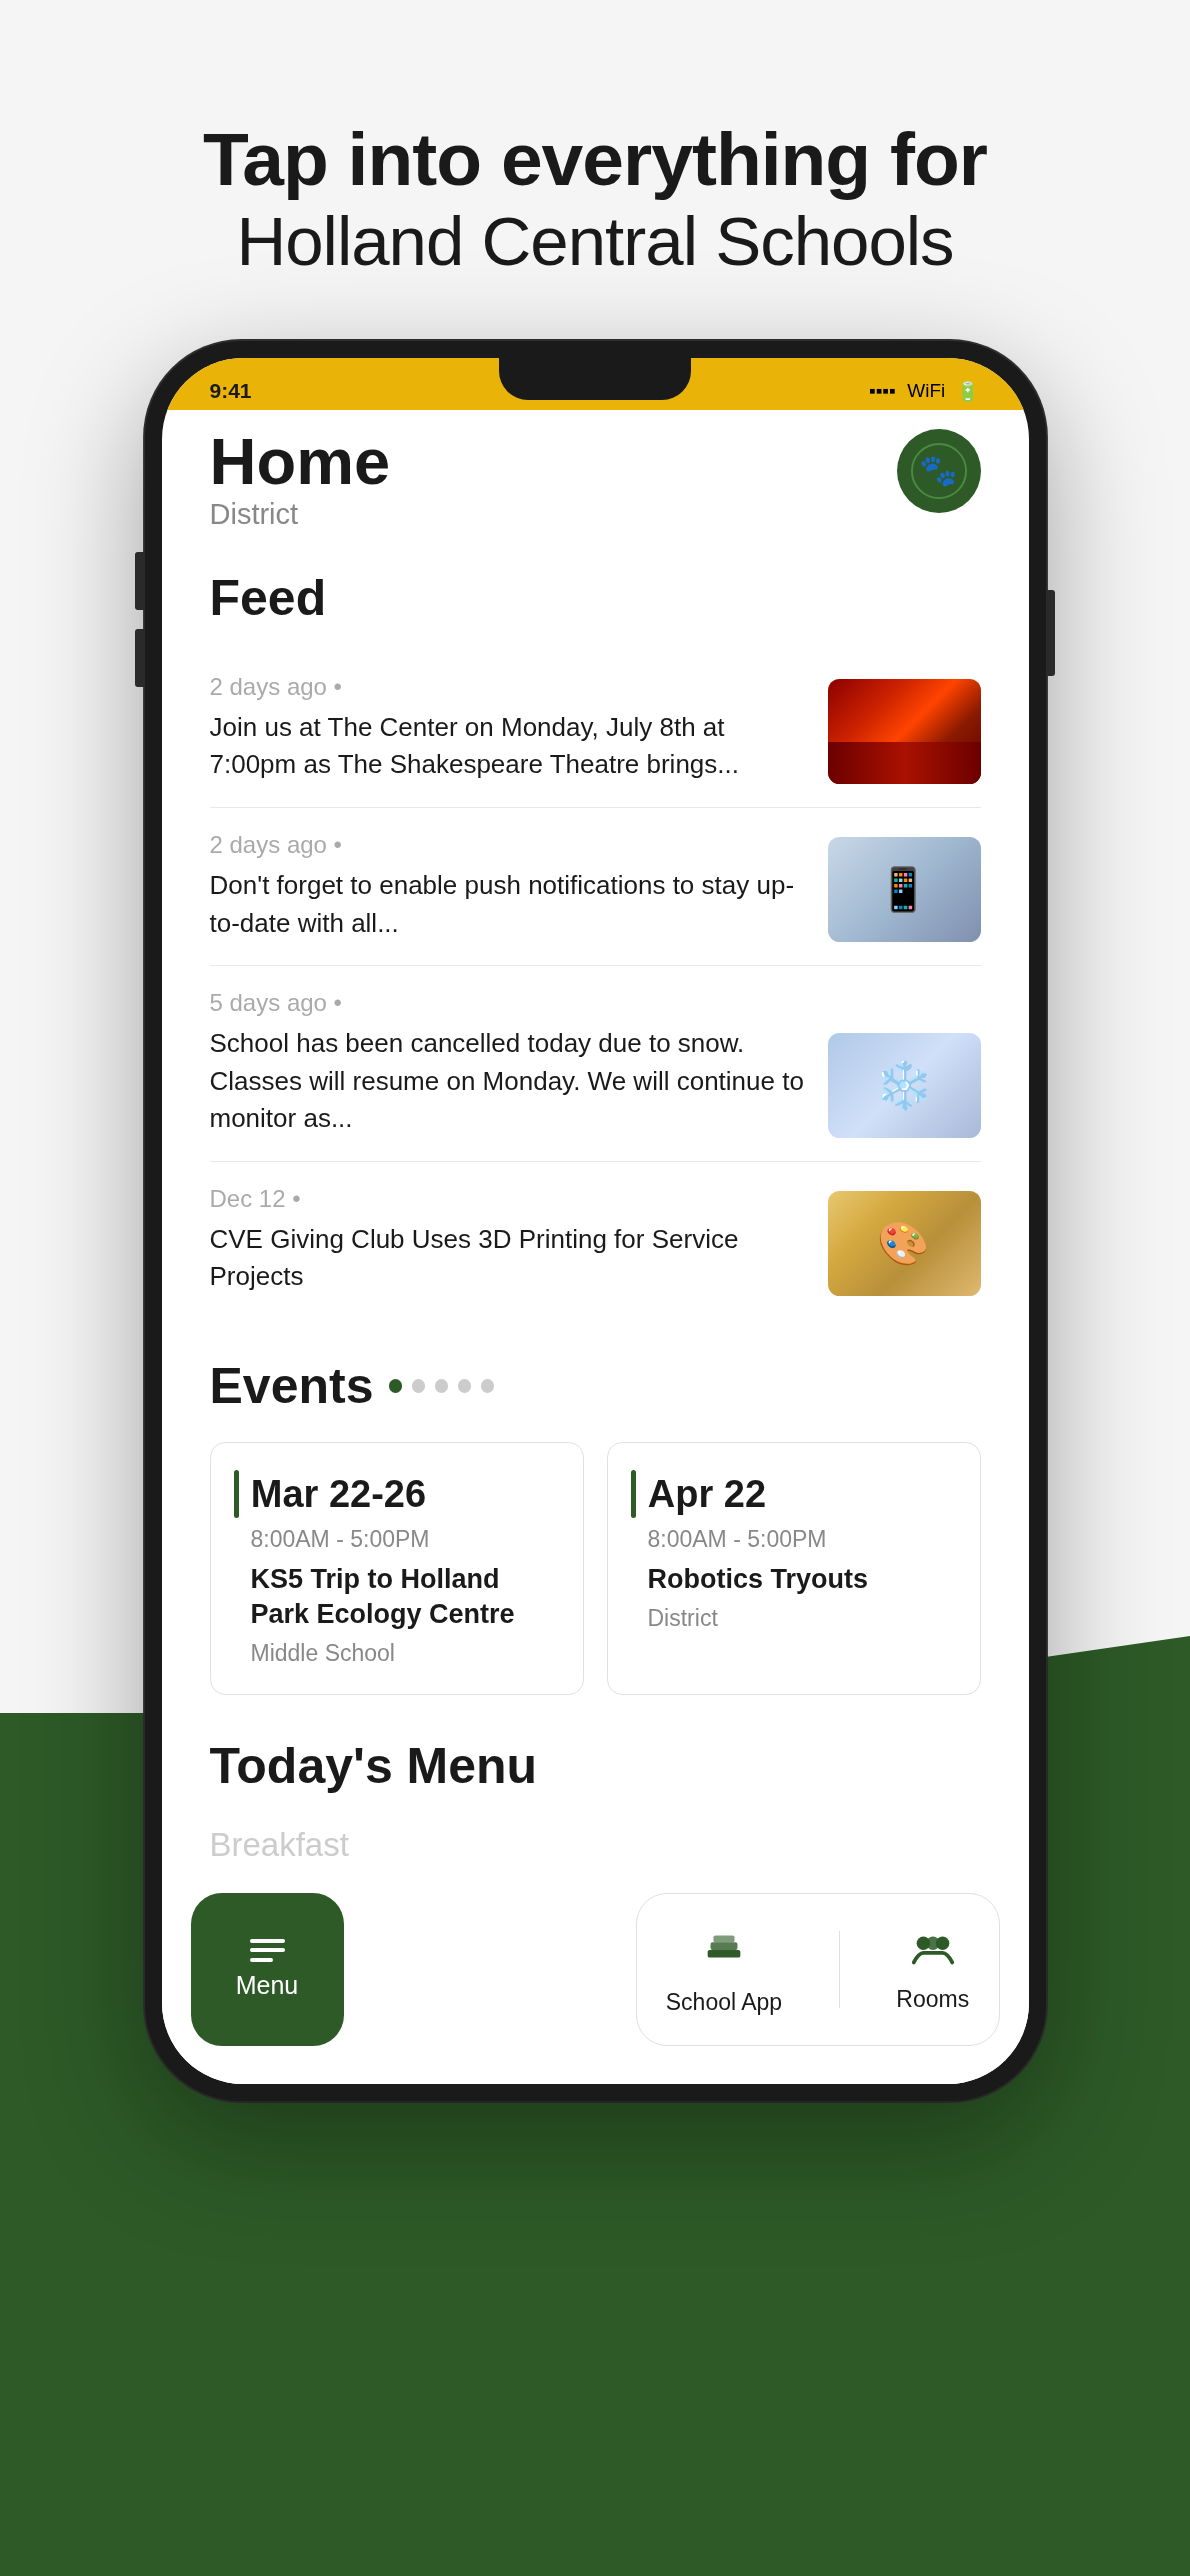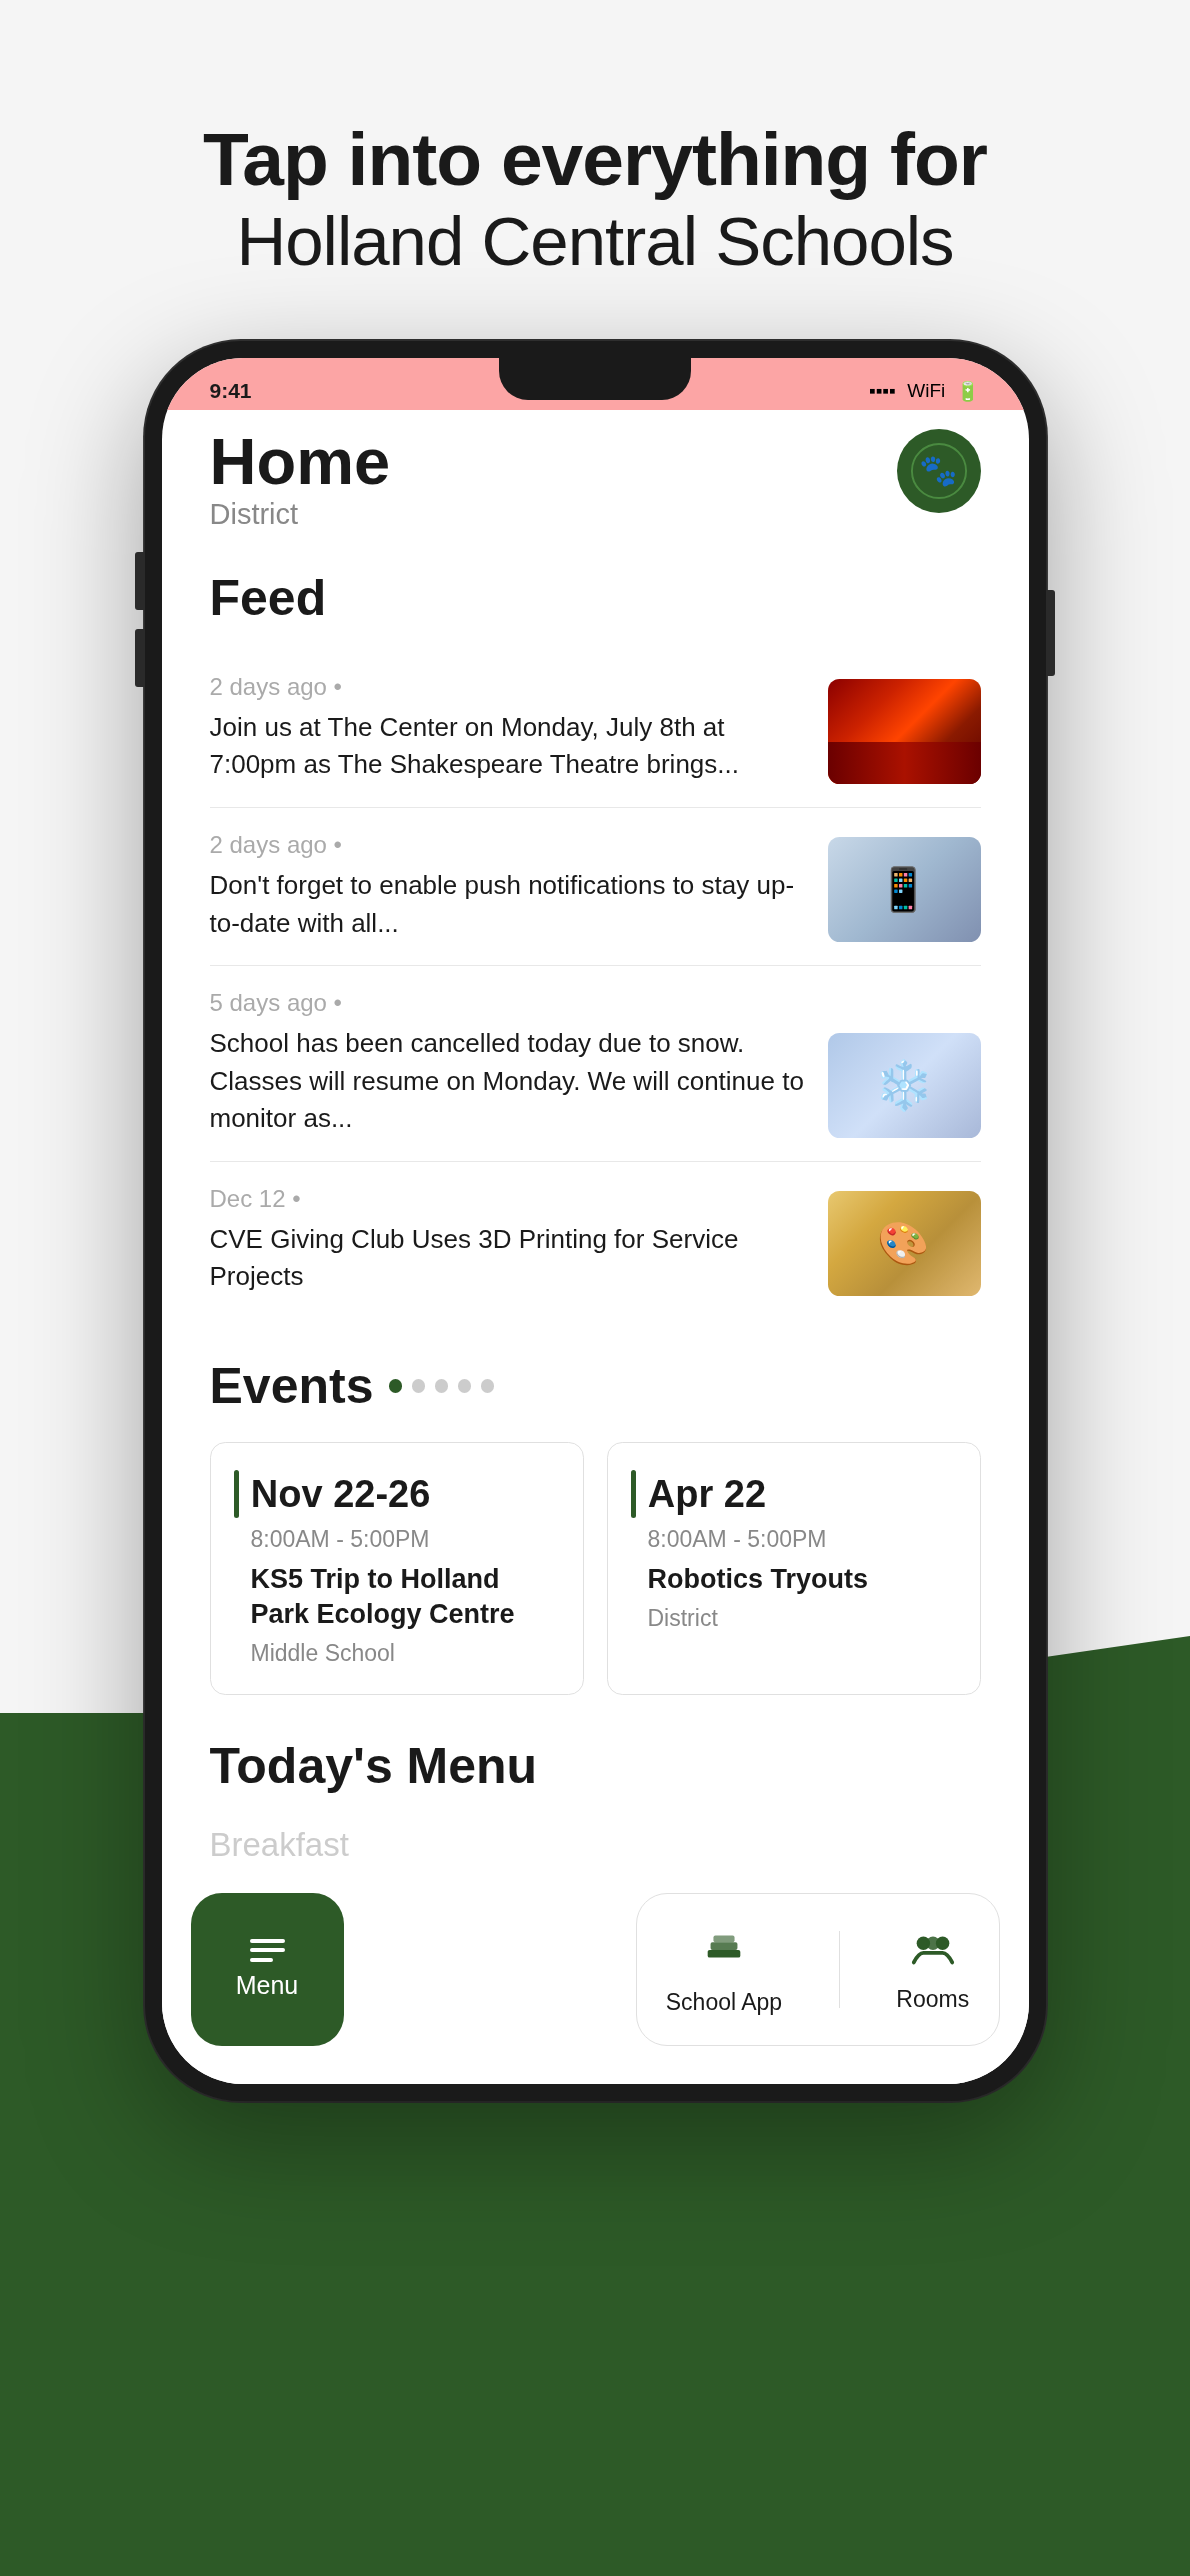--- a/index.html
+++ b/index.html
@@ -124,21 +124,21 @@
     .phone-screen {
       background: #ffffff;
       border-radius: 81px;
       overflow: hidden;
       min-height: 1725px;
     }
 
     
     .status-bar {
       height: 52px;
-      background: #fca5a5;
+      background: #eab308;
       display: flex;
       align-items: flex-end;
       padding: 0 48px 7.7px;
       justify-content: space-between;
     }
 
     
     .app-content {
       padding: 19px 48px 0;
     }
@@ -534,21 +534,21 @@
               <div class="dot inactive"></div>
               <div class="dot inactive"></div>
             </div>
           </div>
 
           <div class="events-cards">
 
             <div class="event-card">
               <div class="event-date-row">
                 <div class="event-bar"></div>
-                <div class="event-date">Nov 22-26</div>
+                <div class="event-date">Mar 22-26</div>
               </div>
               <div class="event-time">8:00AM  -  5:00PM</div>
               <div class="event-name">KS5 Trip to Holland Park Ecology Centre</div>
               <div class="event-location">Middle School</div>
             </div>
 
             <div class="event-card">
               <div class="event-date-row">
                 <div class="event-bar"></div>
                 <div class="event-date">Apr 22</div>

